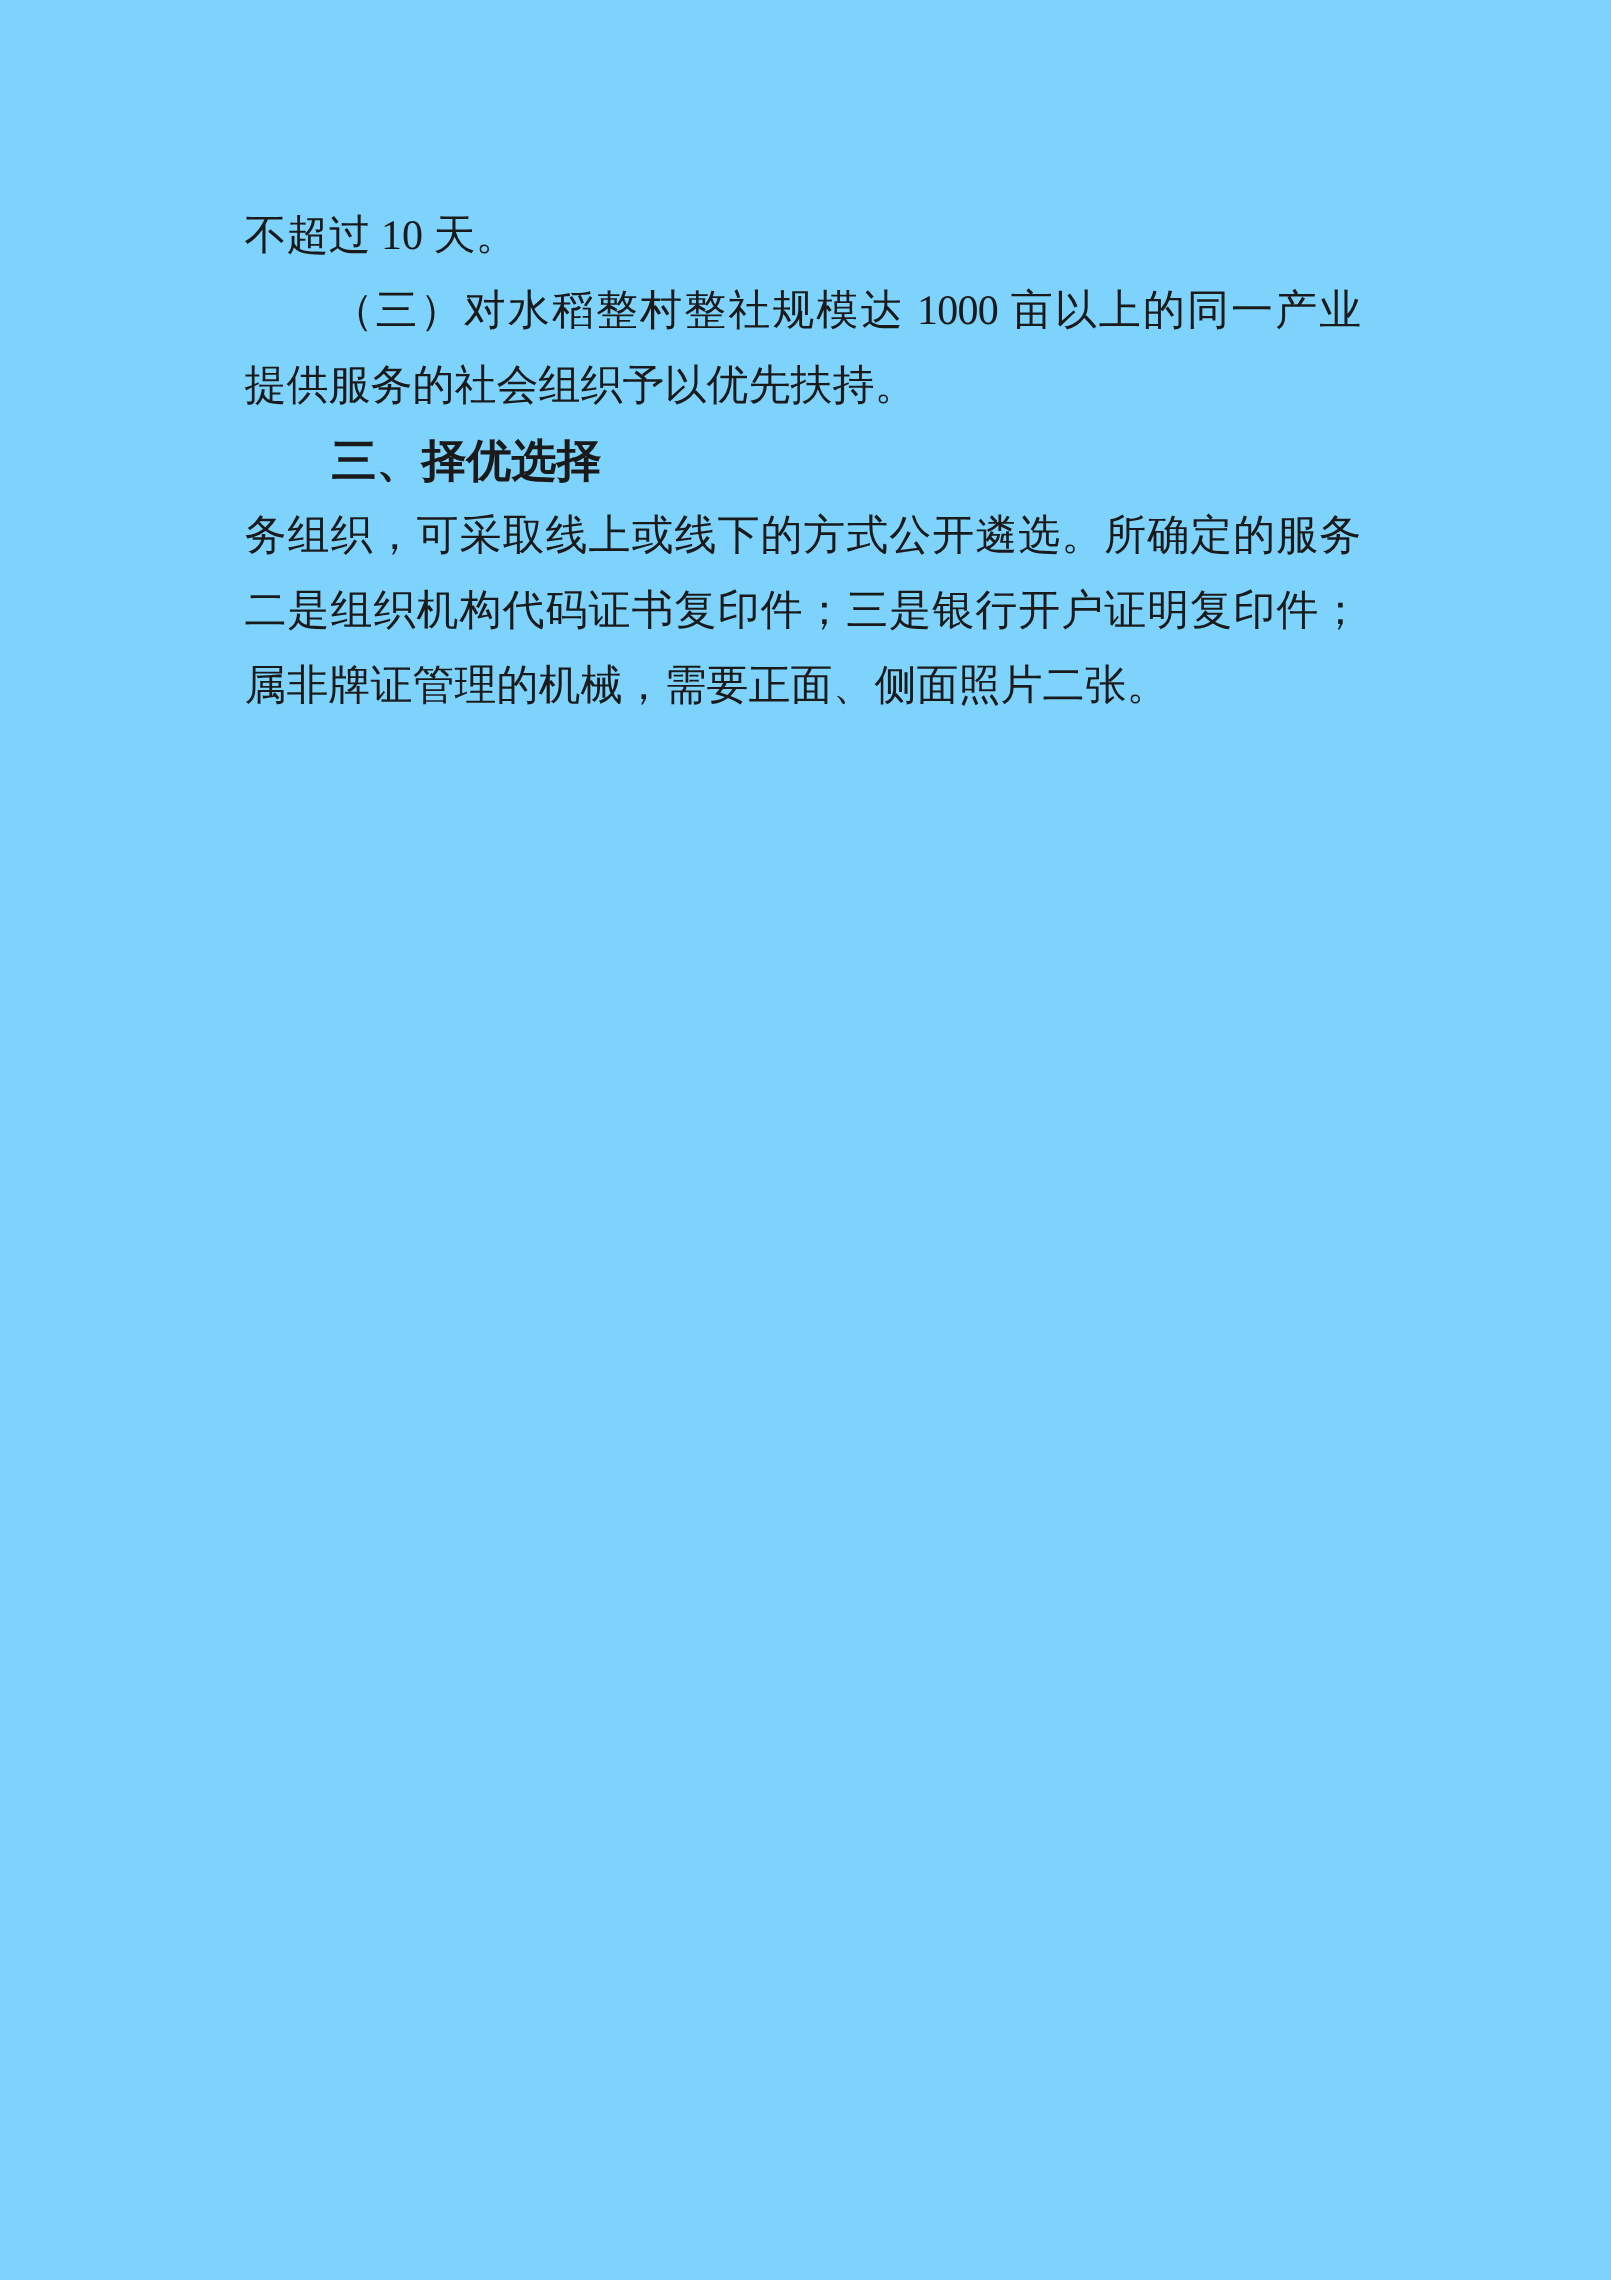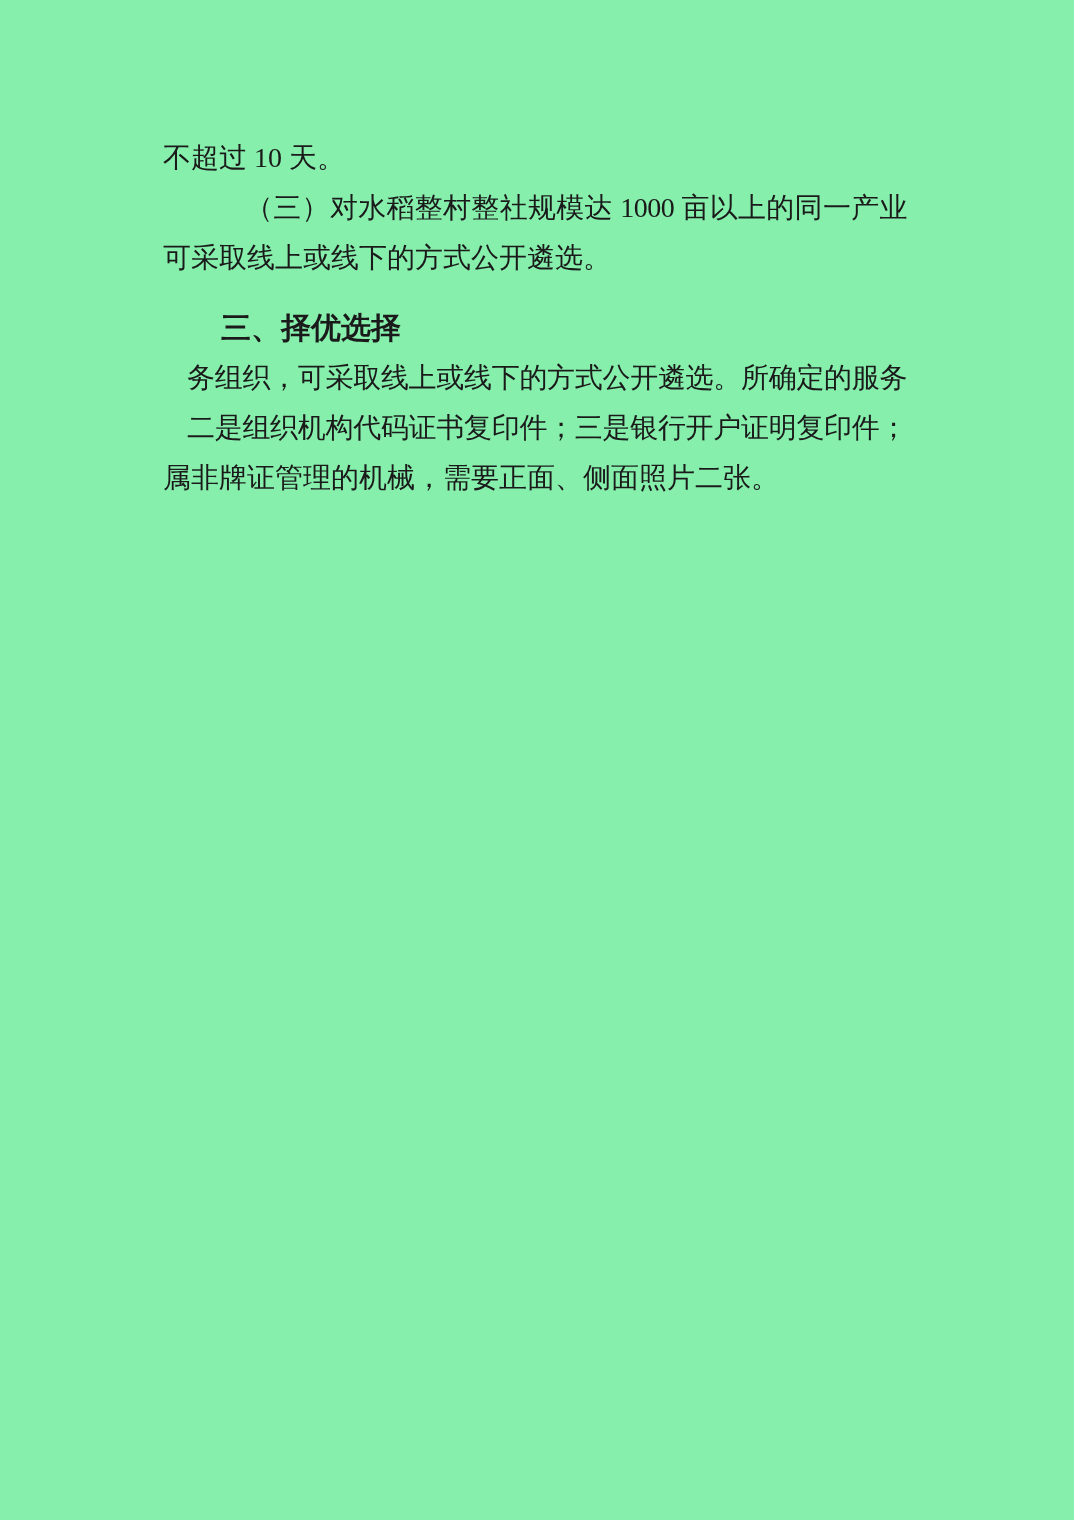--- a/index.html
+++ b/index.html
@@ -4,21 +4,21 @@
 <style>
   html, body {
     margin: 0;
     padding: 0;
     background: #ffffff;
   }
   .page {
     position: relative;
     width: 1074px;
     height: 1520px;
-    background: #86efac;
+    background: #7dd3fc;
     overflow: hidden;
   }
   .content {
     position: absolute;
     left: 163px;
     top: 133px;
     width: 744px;
     color: #1a1a1a;
   }
   .line {
@@ -34,36 +34,34 @@
     text-align: justify;
     text-align-last: justify;
     overflow: hidden;
     height: 50px;
   }
   .line.indent {
     text-indent: 58px;
   }
   .line.tight {
     letter-spacing: -0.5px;
-    margin-left: 24px;
   }
   .line.heading {
     font-family: "Liberation Sans", "DejaVu Sans", sans-serif;
     font-weight: 700;
     font-size: 30px;
     padding-left: 58px;
-    margin-top: 20px;
   }
 </style>
 </head>
 <body>
 
 <div class="page">
   <div class="content">
     <div class="line">不超过 10 天。</div>
     <div class="line justify indent tight">（三）对水稻整村整社规模达 1000 亩以上的同一产业</div>
-    <div class="line">可采取线上或线下的方式公开遴选。</div>
+    <div class="line">提供服务的社会组织予以优先扶持。</div>
     <div class="line heading">三、择优选择</div>
     <div class="line justify tight">务组织，可采取线上或线下的方式公开遴选。所确定的服务</div>
     <div class="line justify tight">二是组织机构代码证书复印件；三是银行开户证明复印件；</div>
     <div class="line">属非牌证管理的机械，需要正面、侧面照片二张。</div>
   </div>
 </div>
 
 </body></html>

